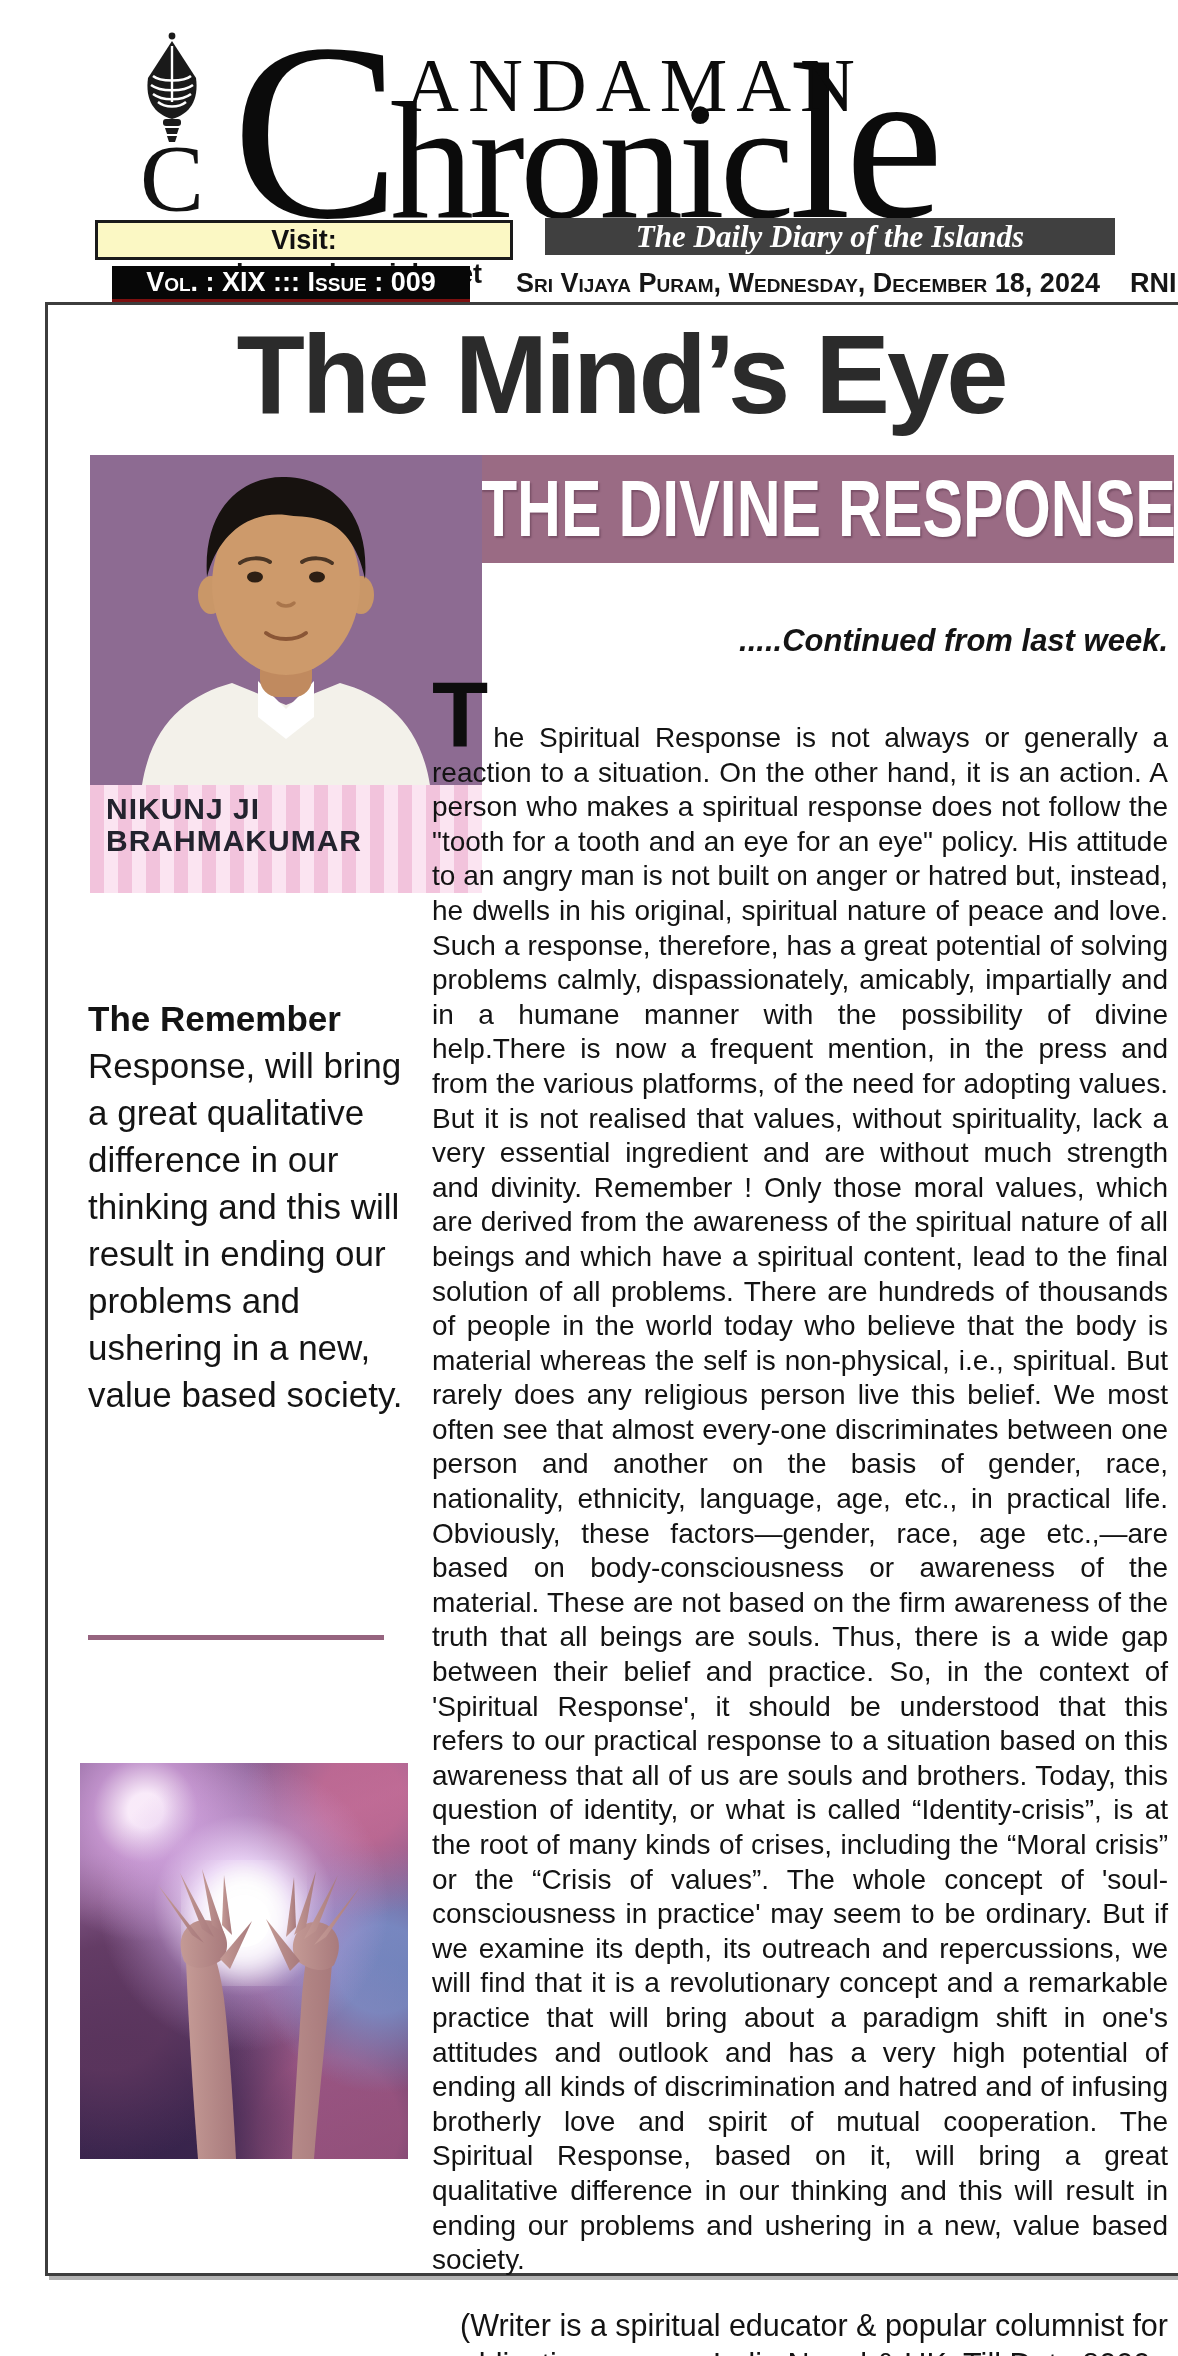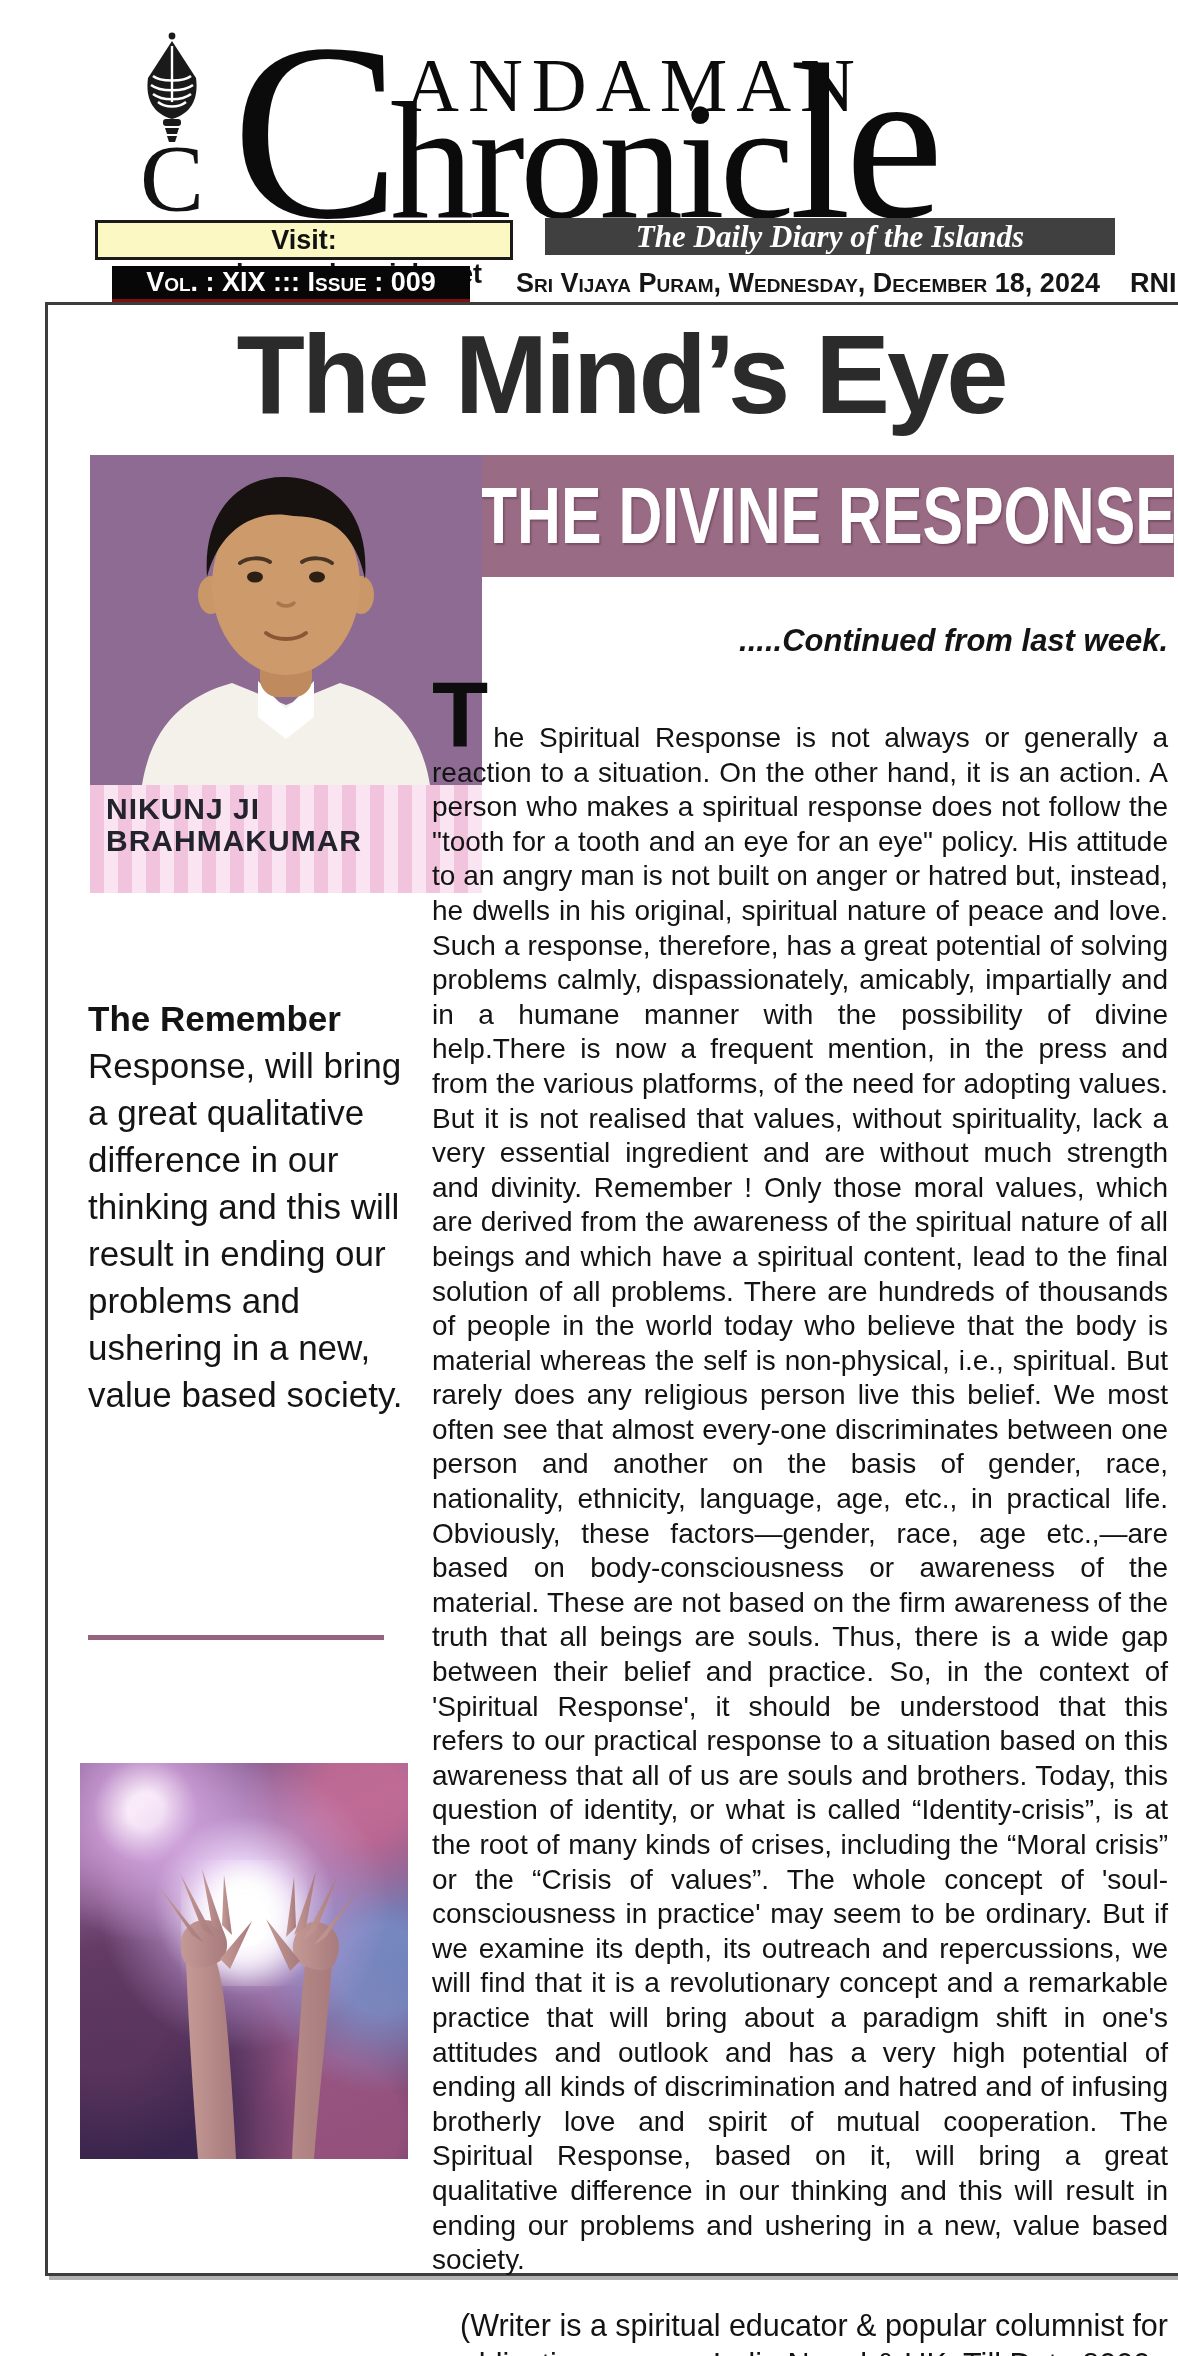--- a/index.html
+++ b/index.html
@@ -45,21 +45,21 @@
   .column-title { left:0; right:0; top:6px; text-align:center; font-weight:bold;
                   font-size:112px; letter-spacing:-3px; color:#2b2b2b; line-height:1.15; }
 
   .photo-box { left:42px; top:150px; width:392px; height:438px; background:#8d6b92; }
   .photo-box svg { display:block; }
   .author-label { width:392px; height:108px; box-sizing:border-box; padding:8px 0 0 16px;
                   background:repeating-linear-gradient(90deg,#f2c3dc 0 14px,#fbe4f1 14px 28px);
                   font-weight:800; font-size:30px; line-height:32px; color:#23232e;
                   letter-spacing:1px; }
 
-  .headline-banner { left:434px; top:150px; width:692px; height:122px; background:#9a6b84;
+  .headline-banner { left:434px; top:150px; width:692px; height:108px; background:#9a6b84;
                      display:flex; align-items:center; justify-content:center; overflow:hidden; }
   .headline-banner .headline { font-weight:bold; font-size:80px; color:#fff;
                      white-space:nowrap; transform:scaleX(.76); letter-spacing:0;
                      text-shadow:2px 2px 2px rgba(60,30,50,.35); }
 
   .body-column { left:384px; top:318px; width:736px; }
   .continued { text-align:right; font-size:31px; font-weight:bold; font-style:italic;
                color:#141414; }
   .body-par { margin:4px 0 0 0; padding-top:52px; font-size:28px; line-height:34.6px;
               text-align:justify; color:#131313; }

